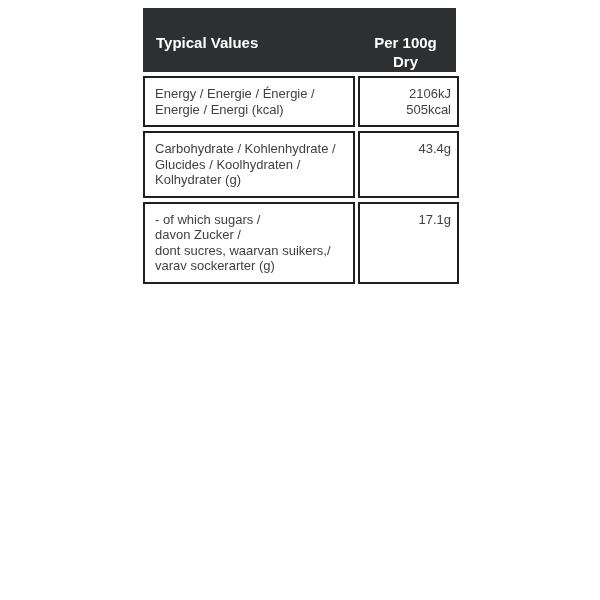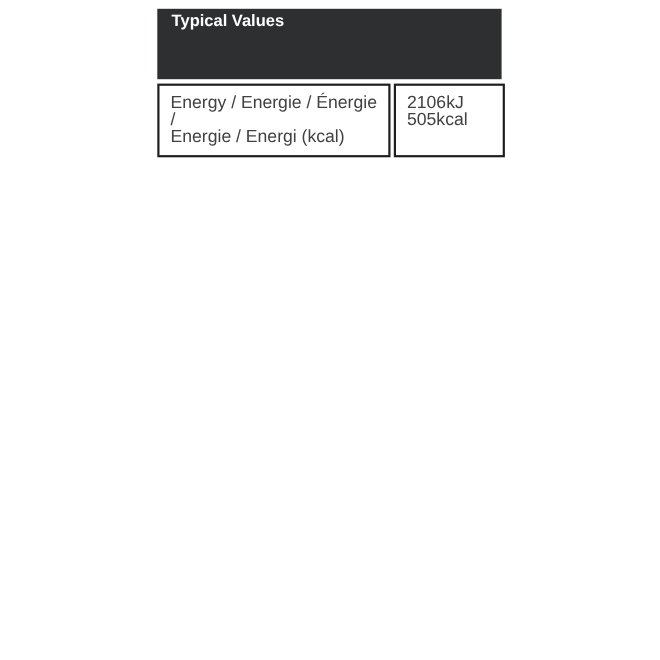--- a/index.html
+++ b/index.html
@@ -28,67 +28,82 @@
   .nutri-header {
     width: 313px;
     height: 64px;
     background: var(--header-bg);
     color: var(--header-text);
     font-weight: bold;
     font-size: 15px;
     line-height: 19px;
     display: flex;
     justify-content: space-between;
-    padding-top: 2px;
+    padding-top: 25px;
   }
   .hdr-left {
     padding-left: 13px;
     white-space: pre-line;
   }
   .hdr-right {
     width: 101px;
     text-align: center;
     white-space: pre-line;
   }
   table.nutri-body {
     border-collapse: separate;
     border-spacing: 3px 4px;
     margin-left: -3px;
     width: 322px;
   }
   table.nutri-body td {
     border: 2px solid var(--border);
     vertical-align: top;
-    font-size: 16px;
+    font-size: 13px;
     line-height: 15.5px;
     color: var(--text);
     padding: 8px 6px 8px 10px;
     white-space: pre-line;
   }
   td.lbl { width: 212px; }
   td.val {
     width: 101px;
-    text-align: left;
+    text-align: right;
     padding-left: 4px;
     padding-right: 4px;
   }
 </style>
 </head>
 <body>
 
 <div class="label-wrap">
 
   <div class="nutri-header">
     <div class="hdr-left">Typical Values</div>
+    <div class="hdr-right">Per 100g
+Dry</div>
   </div>
 
   <table class="nutri-body">
     <tbody>
       <tr>
         <td class="lbl">Energy / Energie / Énergie /
 Energie / Energi (kcal)</td>
         <td class="val">2106kJ
 505kcal</td>
       </tr>
+      <tr>
+        <td class="lbl">Carbohydrate / Kohlenhydrate /
+Glucides / Koolhydraten /
+Kolhydrater (g)</td>
+        <td class="val">43.4g</td>
+      </tr>
+      <tr>
+        <td class="lbl">- of which sugars /
+davon Zucker /
+dont sucres, waarvan suikers,/
+varav sockerarter (g)</td>
+        <td class="val">17.1g</td>
+      </tr>
     </tbody>
   </table>
 
 </div>
 
 </body></html>

